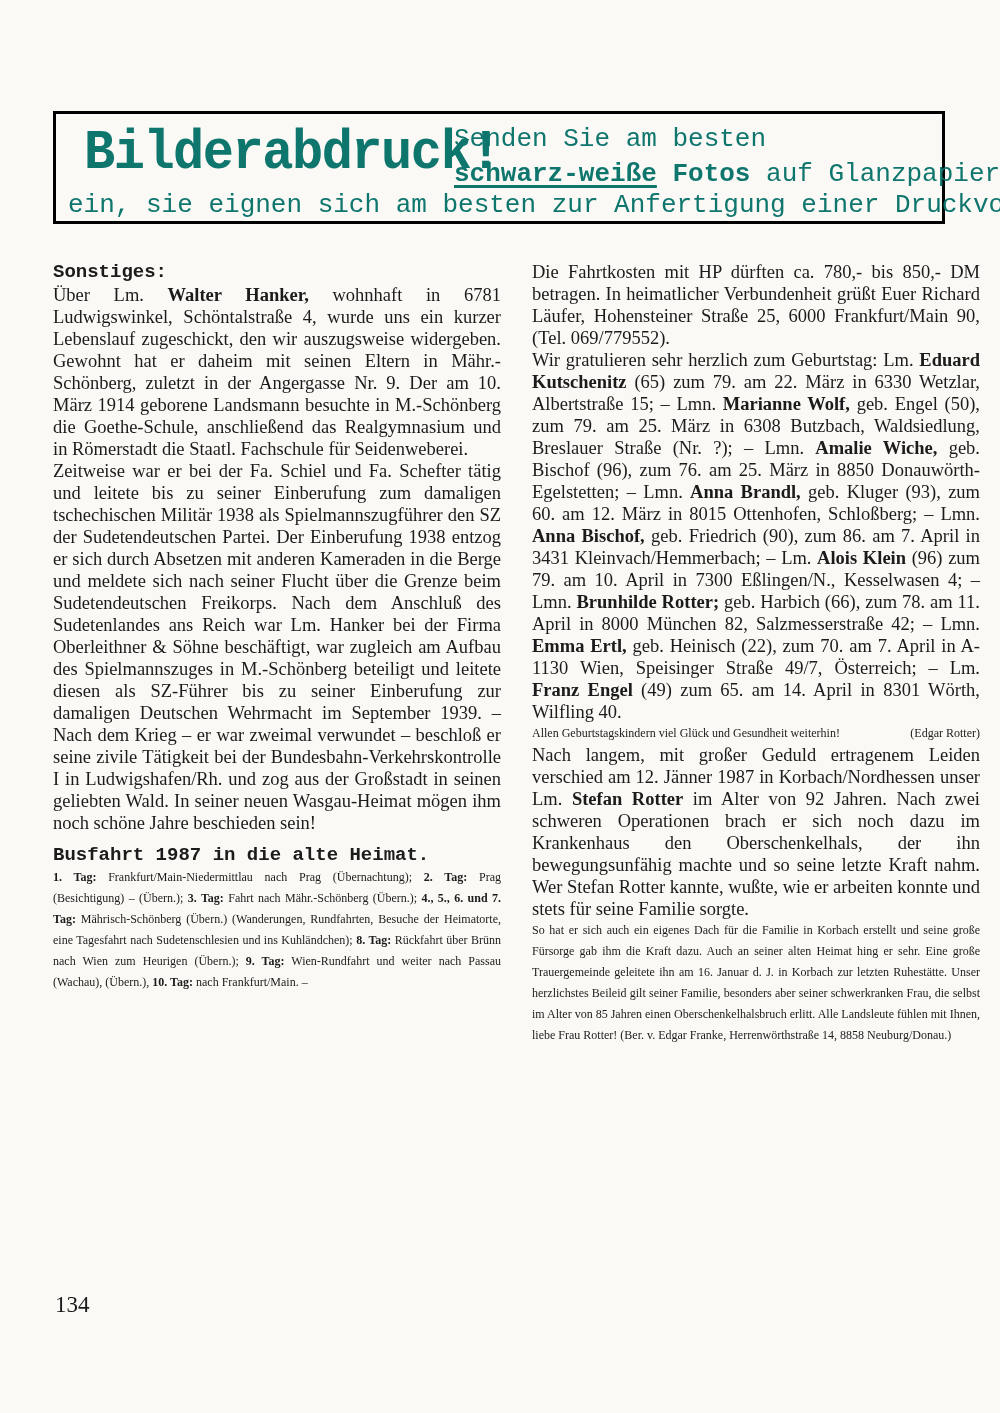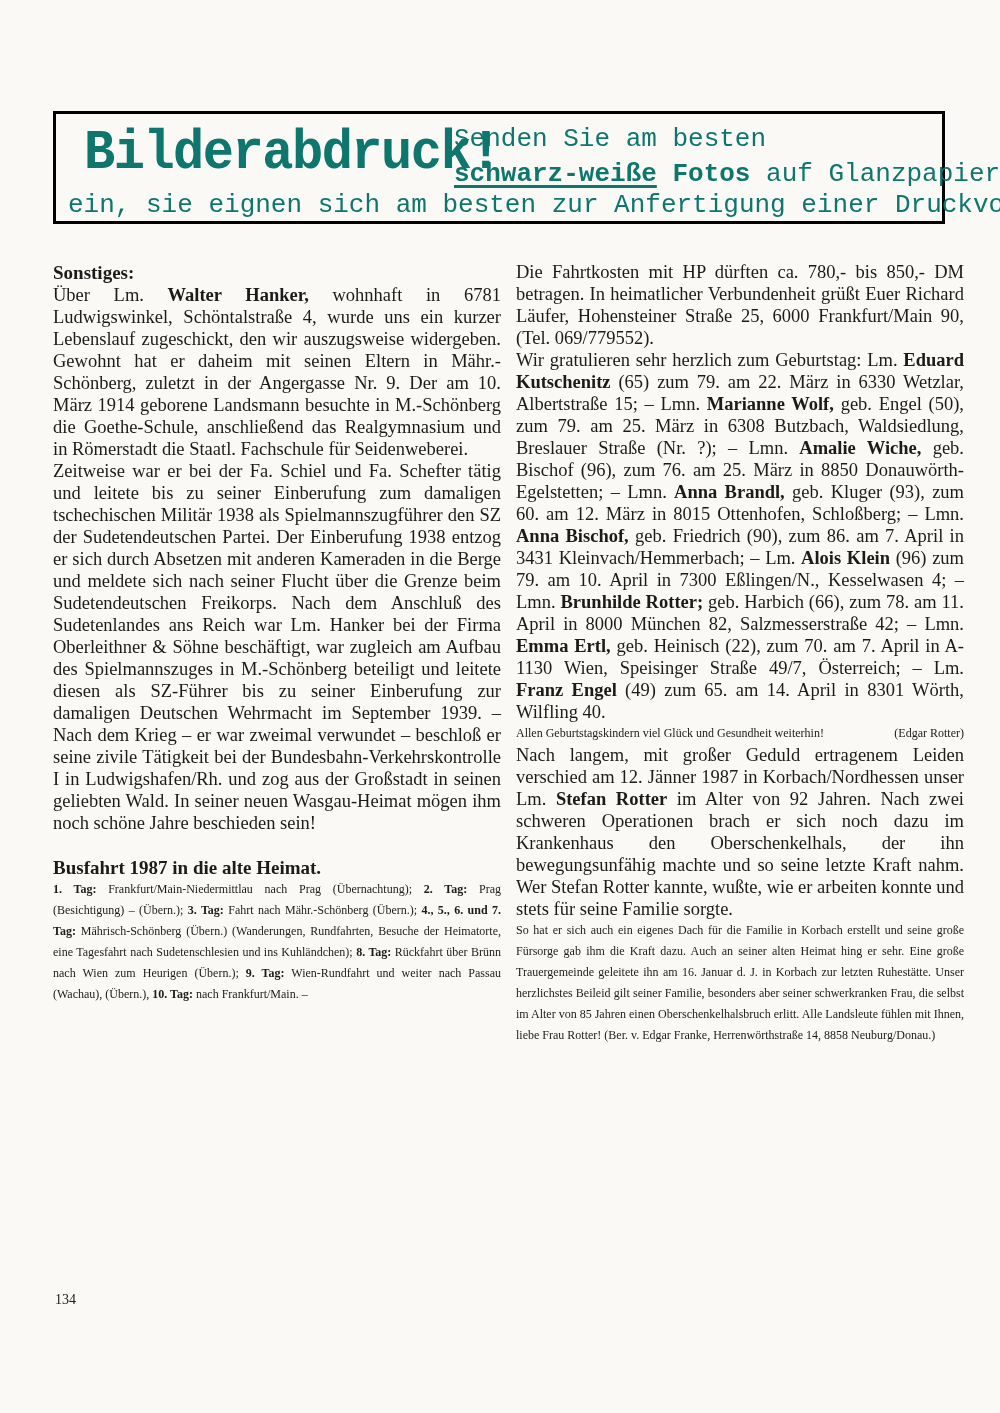--- a/index.html
+++ b/index.html
@@ -25,33 +25,33 @@
   }
   .notice-line3{
     position:absolute;left:12px;top:76px;
     font-size:26px;white-space:nowrap;
   }
   .u{text-decoration:underline;text-decoration-thickness:2.5px;text-underline-offset:4px;}
   .b{font-weight:bold;}
   
   .col{position:absolute;top:261px;width:448px;}
   .col-left{left:53px;}
-  .col-right{left:516px;}
+  .col-right{left:532px;}
   p,h3{margin:0;}
   p{
     text-align:justify;font-size:18.5px;line-height:22px;
     hyphens:auto;-webkit-hyphens:auto;
   }
   .small{font-size:12px;line-height:21px;}
-  h3{font-size:19px;line-height:23px;font-weight:bold;}
-  .h-busfahrt{margin-top:22px;}
+  h3{font-size:19px;line-height:23px;font-weight:bold;font-family:Liberation Mono, monospace;}
+  .h-busfahrt{margin-top:10px;}
   .h-marschendorf{margin-top:18px;margin-bottom:6px;font-size:19.5px;letter-spacing:0.4px;}
   .wishes{position:relative;}
   .wishes .credit{position:absolute;right:0;bottom:0;}
-  .pagenum{position:absolute;left:55px;top:1292px;font-size:14px;}
+  .pagenum{position:absolute;left:55px;top:1292px;font-size:23px;}
 </style>
 </head>
 <body>
 
 <div class="notice">
   <div class="notice-title">Bilderabdruck!</div>
   <div class="notice-right">
     <div>Senden Sie am besten</div>
     <div><span class="b u">schwarz-weiße</span><span class="b"> Fotos</span><span> auf Glanzpapier</span></div>
   </div>

